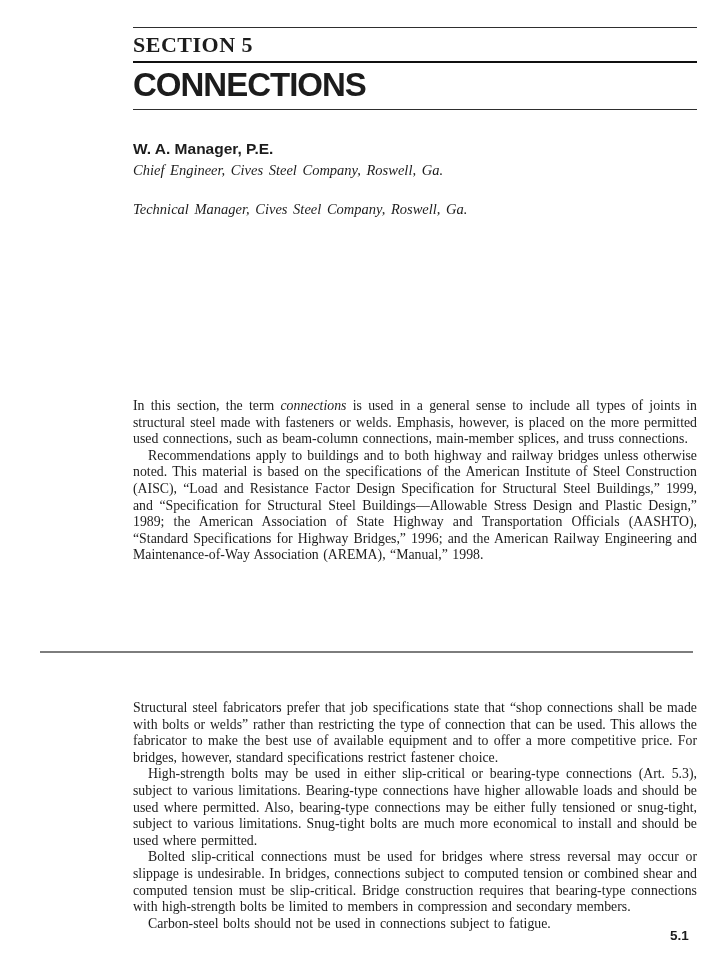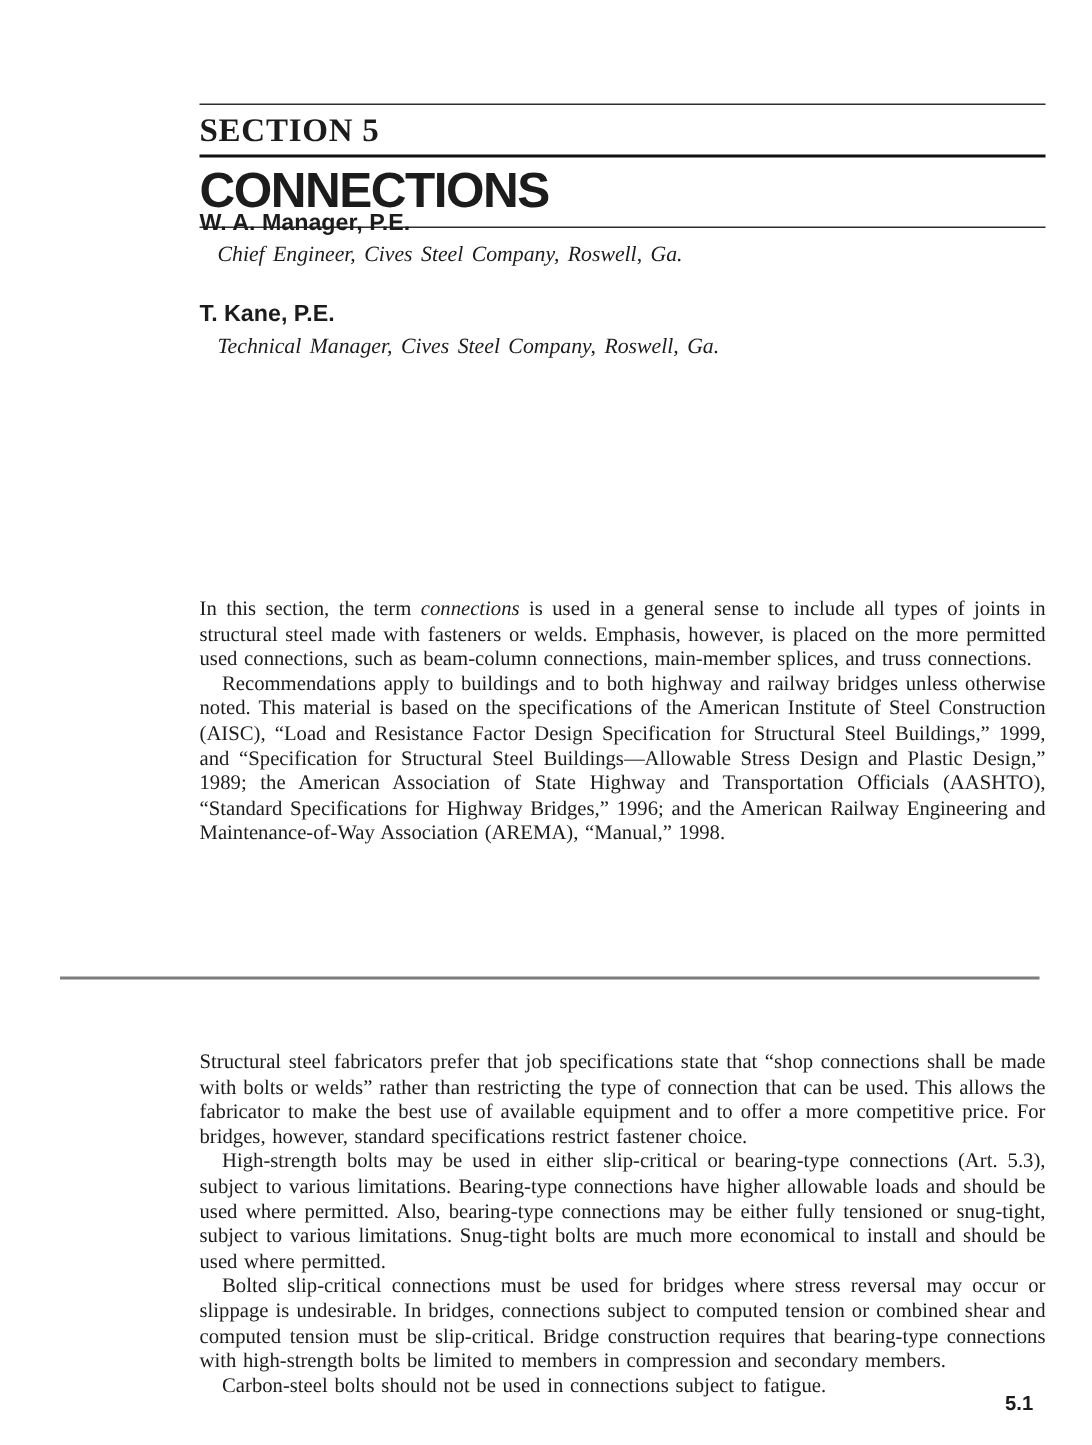--- a/index.html
+++ b/index.html
@@ -16,21 +16,20 @@
     font-family: "Liberation Serif", serif;
     overflow: hidden;
   }
 
   
   .chapter-head {
     position: absolute;
     left: 133px;
     top: 27px;
     width: 564px;
-    margin-top: 42px;
   }
   .rule {
     width: 100%;
     border: 0;
     margin: 0;
   }
   .rule-thin  { border-top: 1px solid #2e2e2e; }
   .rule-mid   { border-top: 2.5px solid #101010; }
   .section-label {
     font-family: "Liberation Serif", serif;
@@ -62,21 +61,20 @@
     font-size: 15.5px;
     line-height: 1.2;
   }
   .author-affiliation {
     font-family: "Liberation Serif", serif;
     font-style: italic;
     font-size: 14.5px;
     line-height: 1.2;
     margin-top: 3px;
     word-spacing: 2px;
-    margin-left: 12px;
   }
   .author + .author { margin-top: 22px; }
 
   
   .bodytext {
     position: absolute;
     left: 133px;
     width: 564px;
     font-size: 13.8px;
     line-height: 16.6px;
@@ -131,21 +129,20 @@
     <div class="section-title">CONNECTIONS</div>
     <div class="rule rule-thin"></div>
   </header>
 
   <section class="authors">
     <div class="author">
       <div class="author-name">W. A. Manager, P.E.</div>
       <div class="author-affiliation">Chief Engineer, Cives Steel Company, Roswell, Ga.</div>
     </div>
     <div class="author">
-      <div class="author-name">T. Kane, P.E.</div>
       <div class="author-affiliation">Technical Manager, Cives Steel Company, Roswell, Ga.</div>
     </div>
   </section>
 
   <section class="bodytext intro">
     <p><span>In this section, the term </span><em>connections</em><span> is used in a general sense to include all types of joints in structural steel made with fasteners or welds. Emphasis, however, is placed on the more permitted used connections, such as beam-column connections, main-member splices, and truss connections.</span></p>
     <p class="indent">Recommendations apply to buildings and to both highway and railway bridges unless otherwise noted. This material is based on the specifications of the American Institute of Steel Construction (AISC), “Load and Resistance Factor Design Specification for Structural Steel Buildings,” 1999, and “Specification for Structural Steel Buildings—Allowable Stress Design and Plastic Design,” 1989; the American Association of State Highway and Transportation Officials (AASHTO), “Standard Specifications for Highway Bridges,” 1996; and the American Railway Engineering and Maintenance-of-Way Association (AREMA), “Manual,” 1998.</p>
   </section>
 
   <div class="sec-rule"></div>

